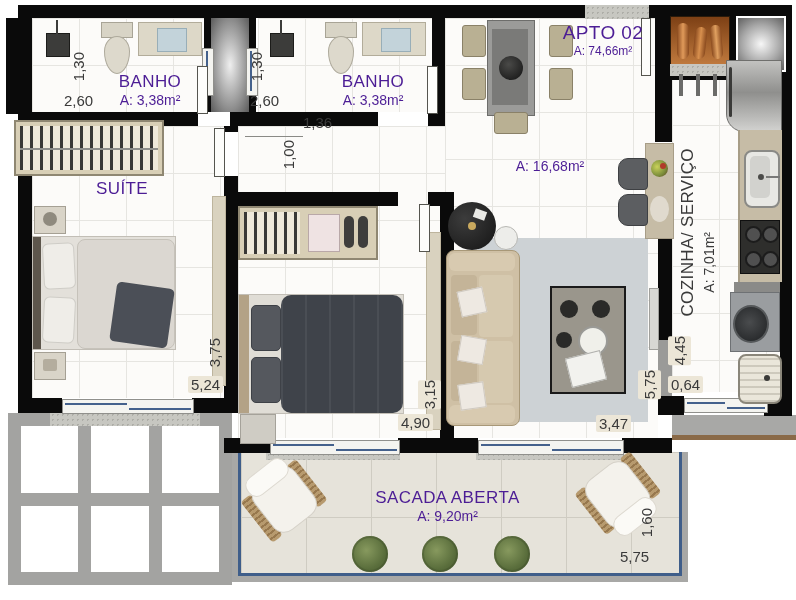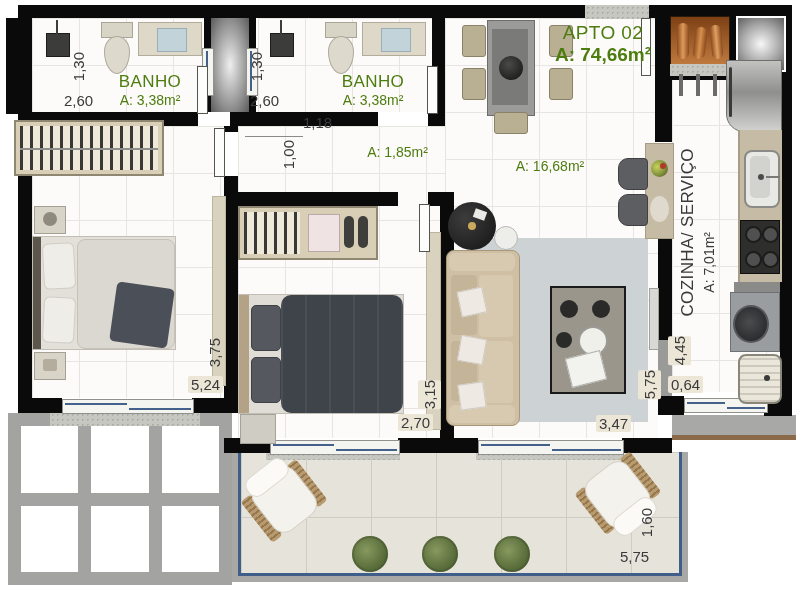--- a/index.html
+++ b/index.html
@@ -16,25 +16,25 @@
           background-image:linear-gradient(to right,#cfccc2 1px,transparent 1px),
                            linear-gradient(to bottom,#cfccc2 1px,transparent 1px);
           background-size:65px 65px;}
   .sill{position:absolute;background:#c7c7c1;
         background-image:radial-gradient(#aeaea8 1px,transparent 1px);background-size:5px 5px;}
   .tanstrip{position:absolute;background:#d9d2bf;border:1px solid #bdb49d;}
   .window{position:absolute;background:#f4f4f0;border:1px solid #90908c;}
   .pane{position:absolute;background:#44618c;height:2px;}
   .panev{position:absolute;background:#44618c;width:2px;}
   .door{position:absolute;background:#fdfdfb;border:1px solid #55554f;}
-  .rlabel{position:absolute;text-align:center;line-height:1.18;color:#4d7c0f;}
+  .rlabel{position:absolute;text-align:center;line-height:1.18;color:#4c1d95;}
   .rname{font-size:17px;letter-spacing:.4px;}
   .rarea{font-size:14px;}
   .big .rname{font-size:19px;}
-  .big .rarea{font-size:19px;font-weight:bold;}
+  .big .rarea{font-size:12px;}
   .dim{position:absolute;font-size:15px;color:#3a3a3a;white-space:nowrap;}
   .onbox{background:#ece6d7;padding:0 3px;border-radius:2px;}
   .vtext{writing-mode:vertical-rl;transform:rotate(180deg);}
   .chair{position:absolute;background:#b9b093;border:1px solid #8a8168;border-radius:3px;}
   .stool{position:absolute;background:#5c5e61;border:1px solid #3e4043;border-radius:10px 4px 4px 10px;}
   .plant{position:absolute;width:36px;height:36px;border-radius:50%;
          background:radial-gradient(circle at 40% 40%,#87995e,#5a6e3c 60%,#47592e);
          box-shadow:inset 0 0 0 2px rgba(60,75,40,.35);}
   .wicker{background:repeating-linear-gradient(0deg,#b79a6e 0 3px,#97784e 3px 5px);
           border-radius:4px;position:absolute;}
@@ -288,40 +288,44 @@
   </div>
   <div class="rlabel" style="left:318px;top:72px;width:110px;">
     <div class="rname">BANHO</div>
     <div class="rarea">A: 3,38m²</div>
   </div>
   <div class="rlabel big" style="left:548px;top:22px;width:110px;">
     <div class="rname">APTO 02</div>
     <div class="rarea">A: 74,66m²</div>
   </div>
   <div class="rlabel" style="left:320px;top:144px;width:155px;">
-    <div class="rarea">A: 1,85m²</div>
   </div>
   <div class="rlabel" style="left:495px;top:158px;width:110px;">
     <div class="rarea">A: 16,68m²</div>
   </div>
   <div class="rlabel" style="left:62px;top:179px;width:120px;">
+    <div class="rname">SUÍTE</div>
+  </div>
+  <div class="rlabel" style="left:365px;top:488px;width:165px;">
+    <div class="rname">SACADA ABERTA</div>
+    <div class="rarea">A: 9,20m²</div>
   </div>
   <div class="rname vtext abs" style="left:678px;top:148px;">COZINHA/ SERVIÇO</div>
   <div class="rarea vtext abs" style="left:701px;top:232px;">A: 7,01m²</div>
 
   <div class="dim vtext" style="left:70px;top:52px;">1,30</div>
   <div class="dim" style="left:64px;top:92px;">2,60</div>
   <div class="dim vtext" style="left:248px;top:52px;">1,30</div>
   <div class="dim" style="left:250px;top:92px;">2,60</div>
-  <div class="dim" style="left:303px;top:114px;">1,18</div>
+  <div class="dim" style="left:303px;top:114px;">1,36</div>
   <div class="dim vtext" style="left:280px;top:140px;">1,00</div>
   <div class="dim vtext" style="left:206px;top:338px;">3,75</div>
   <div class="dim onbox" style="left:188px;top:376px;">5,24</div>
   <div class="dim vtext onbox" style="left:418px;top:380px;">3,15</div>
-  <div class="dim onbox" style="left:398px;top:414px;">2,70</div>
+  <div class="dim onbox" style="left:398px;top:414px;">4,90</div>
   <div class="dim vtext onbox" style="left:638px;top:370px;">5,75</div>
   <div class="dim onbox" style="left:596px;top:415px;">3,47</div>
   <div class="dim vtext onbox" style="left:668px;top:336px;">4,45</div>
   <div class="dim onbox" style="left:668px;top:376px;">0,64</div>
   <div class="dim vtext" style="left:638px;top:508px;">1,60</div>
   <div class="dim" style="left:620px;top:548px;">5,75</div>
 
 </div>
 
 </body></html>

